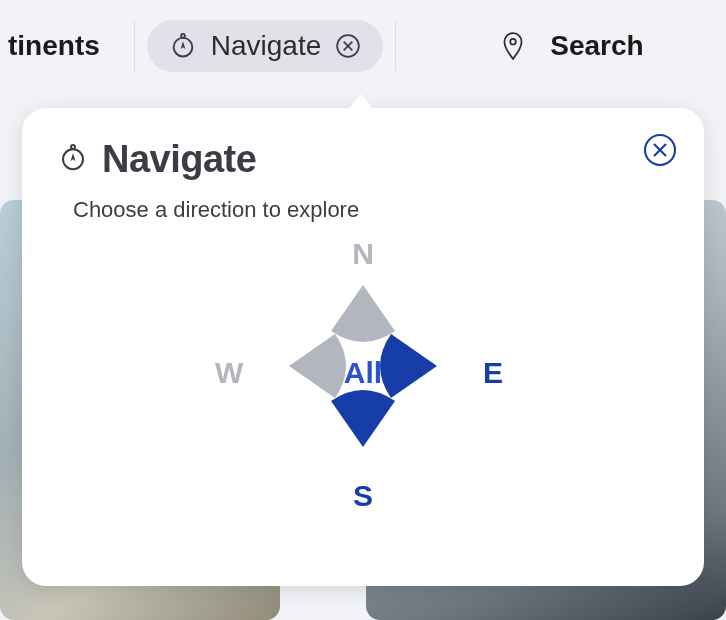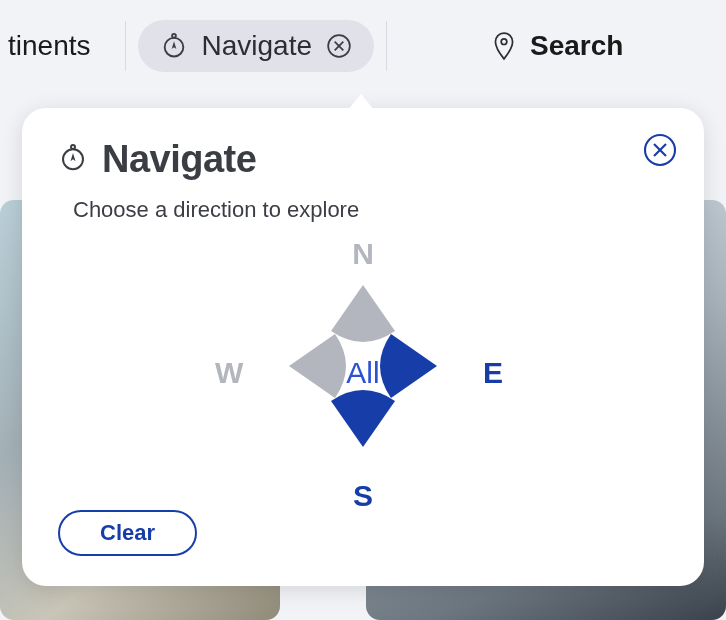--- a/index.html
+++ b/index.html
@@ -25,37 +25,37 @@
     border-radius: 40px;
     font-size: 28px;
     font-weight: 500;
     color: #2b2d33;
     cursor: pointer;
     white-space: nowrap;
   }
   .tab.partial {
     padding-left: 0;
     color: #1a1a1a;
-    font-weight: 400;
+    font-weight: 700;
   }
   .tab.active {
     background: #e1e2e9;
   }
   .tab .icon { display: inline-flex; }
   .vsep {
     width: 1px;
     height: 50px;
     background: #d9dae2;
     margin: 0 12px;
   }
   .tab-search {
     margin-left: 70px;
     font-weight: 600;
     color: #1a1a1a;
-    gap: 13px;
+    gap: 24px;
   }
 
   
   .bg-left, .bg-right {
     position: absolute;
     top: 200px;
     bottom: 0;
     background: linear-gradient(140deg,#b9cfd8,#a3b0b6 40%,#c9c5b7 70%,#8f8a78);
     border-radius: 14px;
   }
@@ -125,21 +125,21 @@
   }
   .dir-n { top: -6px; left: 50%; transform: translateX(-50%); color: #b4b6bf; }
   .dir-s { bottom: -10px; left: 50%; transform: translateX(-50%); color: #173ea8; }
   .dir-w { left: -18px; top: 50%; transform: translateY(-50%); color: #b4b6bf; }
   .dir-e { right: -10px; top: 50%; transform: translateY(-50%); color: #173ea8; }
   .dir-center {
     position: absolute;
     top: 50%; left: 50%;
     transform: translate(-50%, -50%);
     font-size: 30px;
-    font-weight: 400;
+    font-weight: 700;
     color: #2d52d0;
     cursor: pointer;
   }
   .compass svg { position: absolute; top: 0; left: 0; }
 
   
   .clear-btn {
     position: absolute;
     left: 36px;
     bottom: 30px;
@@ -226,14 +226,13 @@
 
       <path d="M204 123 L158 91 Q136 123 158 155 Z" fill="#173ea8"></path>
     </svg>
     <div class="dir-label dir-n">N</div>
     <div class="dir-label dir-s">S</div>
     <div class="dir-label dir-w">W</div>
     <div class="dir-label dir-e">E</div>
     <div class="dir-center">All</div>
   </div>
 
-  <button class="clear-btn">Clear</button>
 </div>
 
 </body></html>

